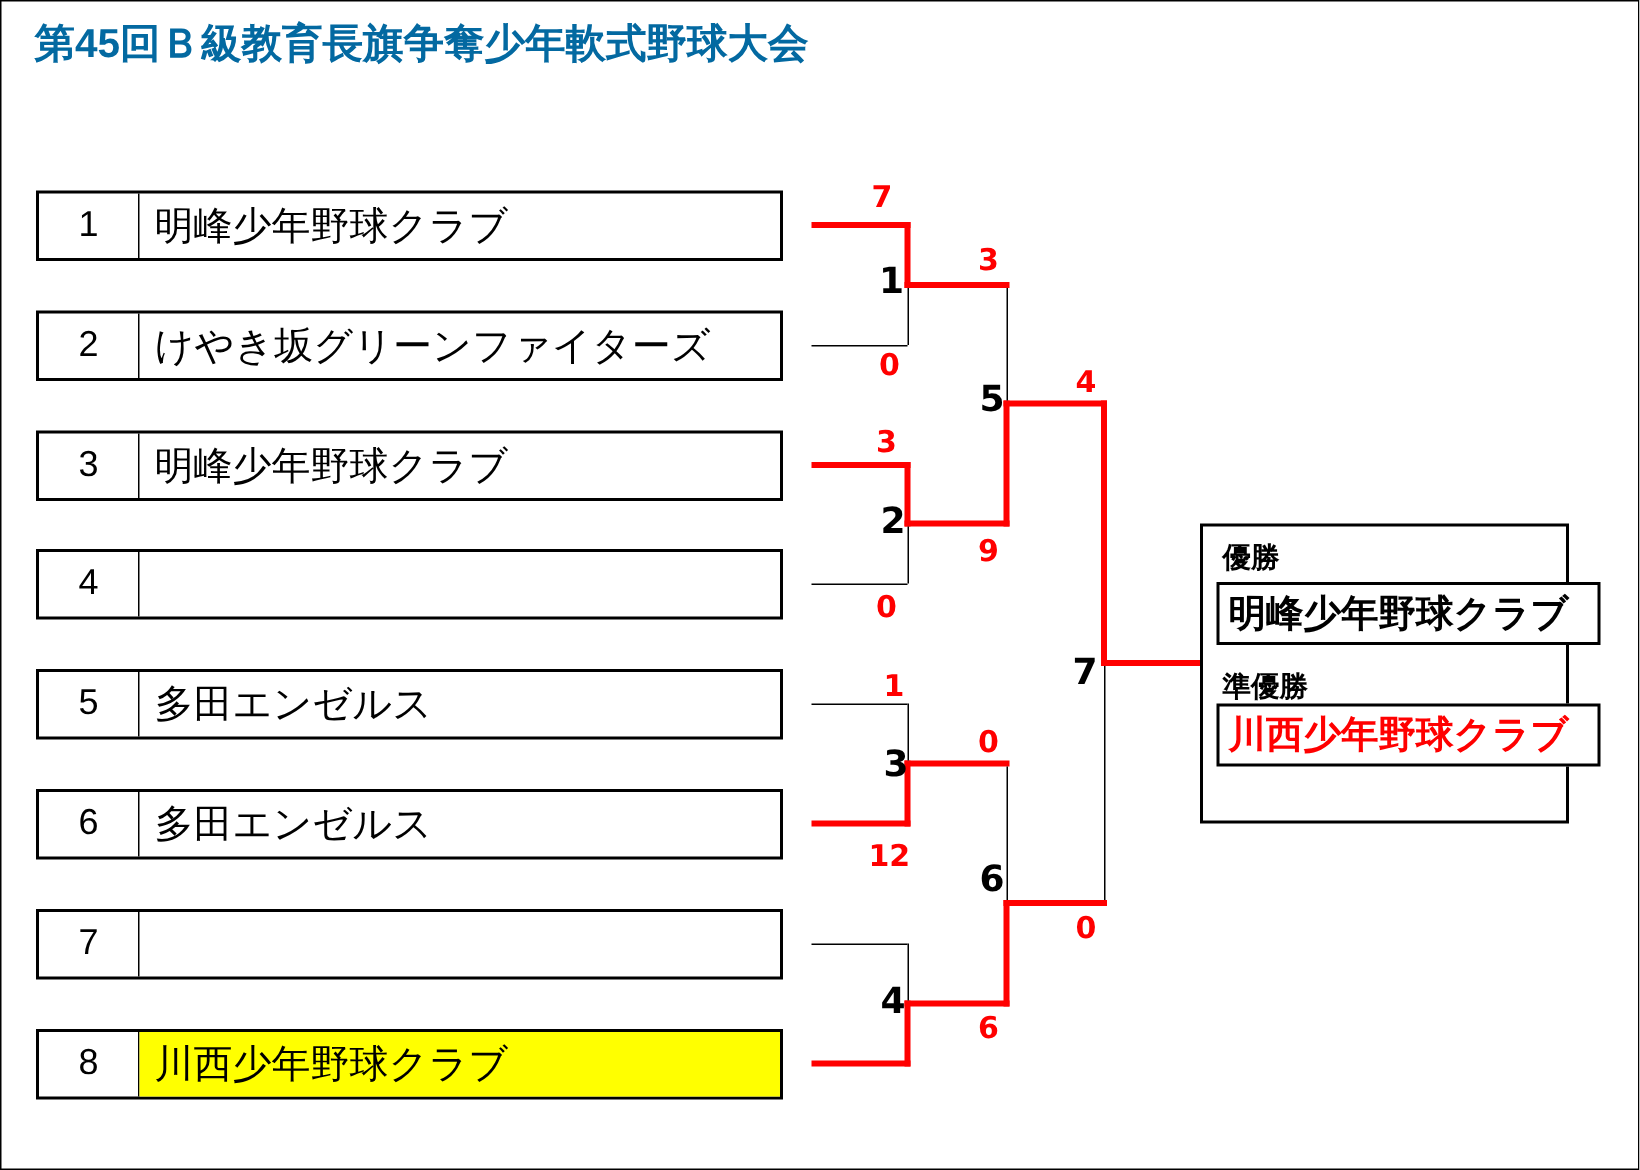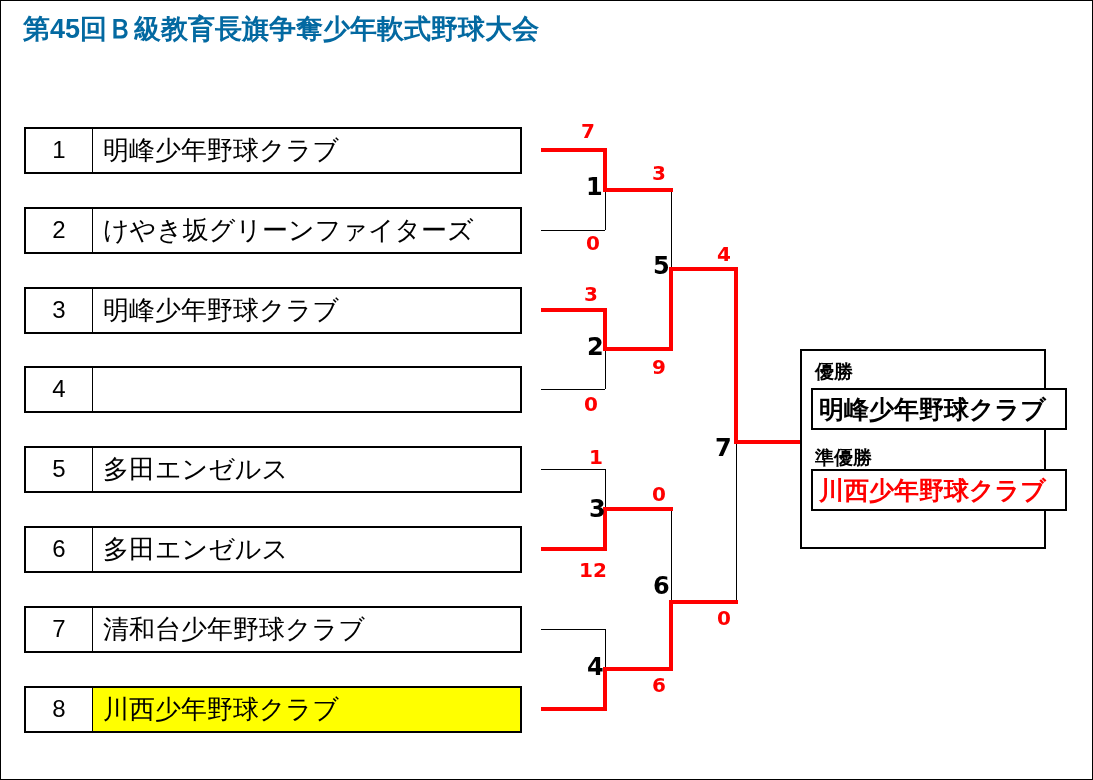--- a/index.html
+++ b/index.html
@@ -80,21 +80,20 @@
   <div class="team-box" style="top:445px">
     <div class="seed-cell">5</div>
     <div class="name-cell">多田エンゼルス</div>
   </div>
   <div class="team-box" style="top:525px">
     <div class="seed-cell">6</div>
     <div class="name-cell">多田エンゼルス</div>
   </div>
   <div class="team-box" style="top:605px">
     <div class="seed-cell">7</div>
-    <div class="name-cell">清和台少年野球クラブ</div>
   </div>
   <div class="team-box" style="top:685px">
     <div class="seed-cell">8</div>
     <div class="name-cell highlight">川西少年野球クラブ</div>
   </div>
 
   <div class="ln red" style="left:540px;top:147px;width:66px;height:4px"></div>
   <div class="ln red" style="left:602px;top:147px;width:4px;height:44px"></div>
   <div class="ln red" style="left:602px;top:187px;width:70px;height:4px"></div>
   <div class="ln red" style="left:540px;top:307px;width:66px;height:4px"></div>

